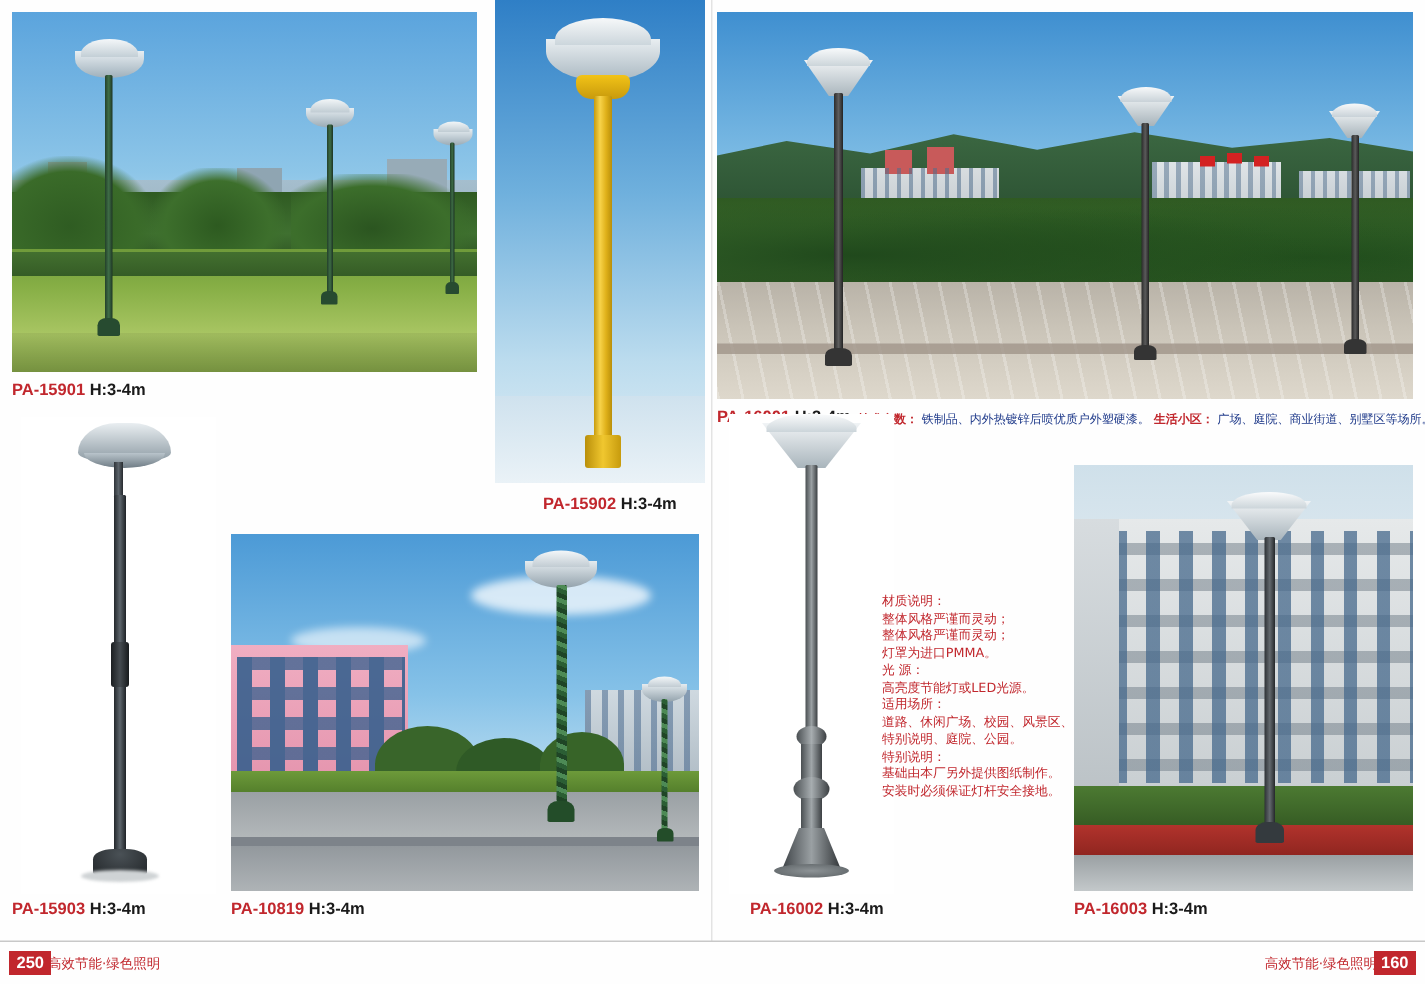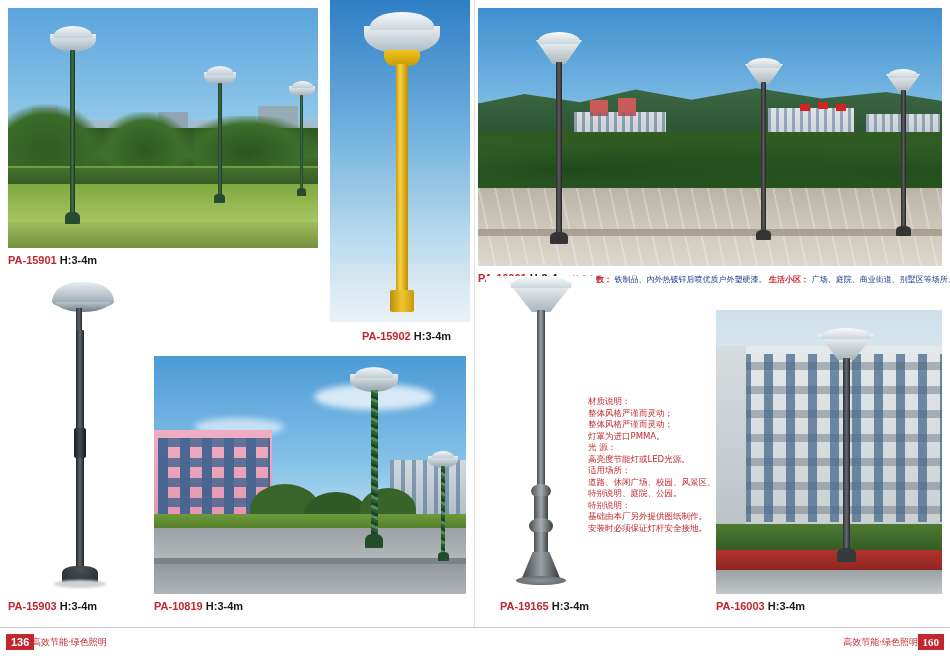--- a/index.html
+++ b/index.html
@@ -304,21 +304,21 @@
       <div style="position:absolute;left:33px;top:208px;width:20px;height:14px;background:linear-gradient(90deg,#4a4f52,#a7adb0,#3c4043);border-radius:50%;"></div>
       <div style="position:absolute;left:36px;top:220px;width:14px;height:24px;background:linear-gradient(90deg,#4a4f52,#a0a6a9,#3c4043);"></div>
       <div style="position:absolute;left:31px;top:242px;width:24px;height:16px;background:linear-gradient(90deg,#4a4f52,#a7adb0,#3c4043);border-radius:50%;"></div>
       <div style="position:absolute;left:36px;top:256px;width:14px;height:22px;background:linear-gradient(90deg,#4a4f52,#a0a6a9,#3c4043);"></div>
 
       <div style="position:absolute;left:24px;top:276px;width:38px;height:26px;background:linear-gradient(90deg,#41464a,#9aa0a3,#35393c);clip-path:polygon(28% 0,72% 0,100% 100%,0 100%);"></div>
       <div style="position:absolute;left:18px;top:300px;width:50px;height:9px;background:radial-gradient(ellipse,#8d9396,#5a6063);border-radius:50%;"></div>
     </div>
   </div>
   <div class="caption" style="left:500px; top:600px;">
-    <span>PA-19165</span>
+    <span>PA-16002</span>
     <span class="h">H:3-4m</span>
   </div>
 
   <div class="spec" style="left:588px; top:396px; width:130px;">
     <div>材质说明：</div>
     <div>整体风格严谨而灵动；</div>
     <div>整体风格严谨而灵动；</div>
     <div>灯罩为进口PMMA。</div>
     <div>光    源：</div>
     <div>高亮度节能灯或LED光源。</div>
@@ -351,18 +351,18 @@
       <div class="pole" style="left:31px; top:32px; width:7px; height:196px; background:linear-gradient(90deg,#2d3135,#63696e,#25282b);"></div>
       <div class="base" style="left:25px; top:222px; width:19px; height:14px; background:#343a3e;"></div>
     </div>
   </div>
   <div class="caption" style="left:716px; top:600px;">
     <span>PA-16003</span>
     <span class="h">H:3-4m</span>
   </div>
 
   <div class="footer-rule"></div>
-  <div class="pagenum" style="left:6px;">136</div>
+  <div class="pagenum" style="left:6px;">250</div>
   <div class="footer-text" style="left:32px;">高效节能·绿色照明</div>
-  <div class="pagenum" style="right:6px;font-family:Liberation Serif, serif;">160</div>
+  <div class="pagenum" style="right:6px;">160</div>
   <div class="footer-text" style="right:32px;">高效节能·绿色照明</div>
 
 </div>
 
 </body></html>

